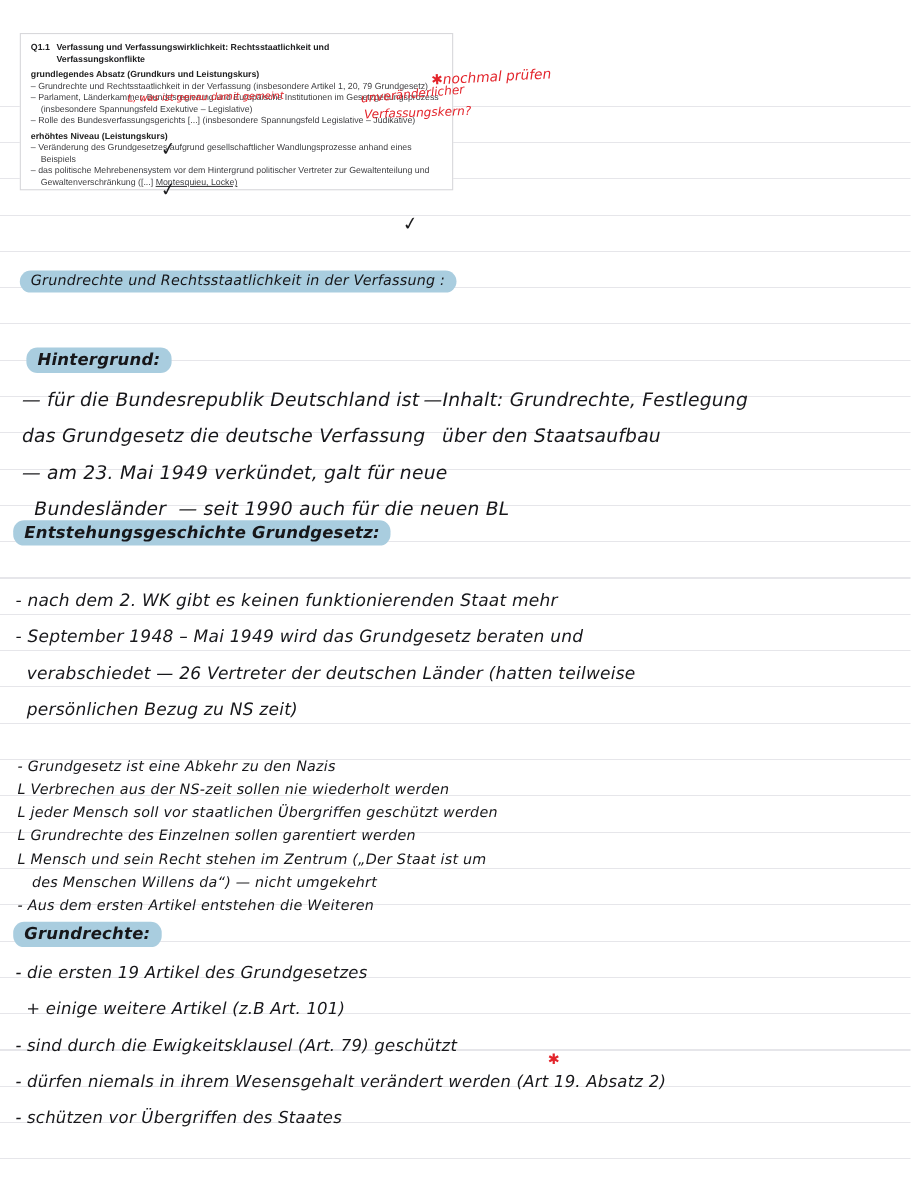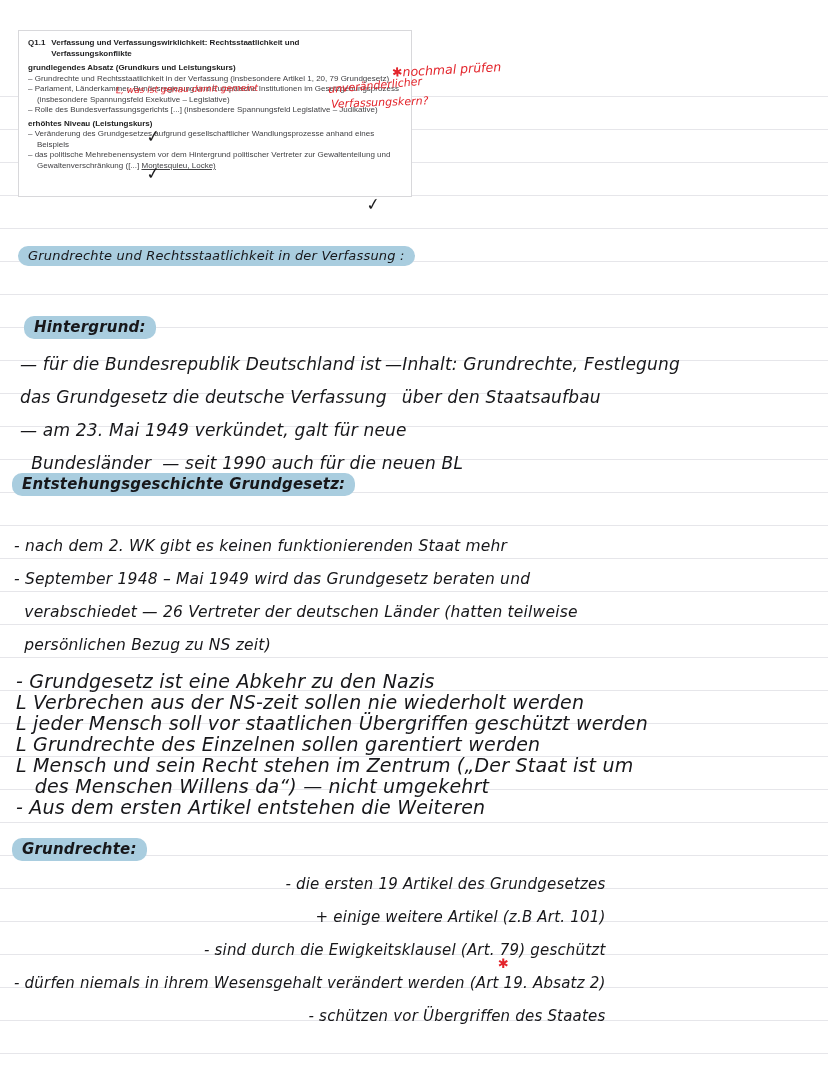--- a/index.html
+++ b/index.html
@@ -14,21 +14,21 @@
     position:absolute; left:0; right:0; top:64px; height:1006px;
     background-image:repeating-linear-gradient(
       to bottom, transparent 0, transparent 32px, #e6e6ea 32px, #e6e6ea 33px);
     pointer-events:none;
   }
 
   
   .excerpt {
     position:absolute; left:18px; top:30px; width:394px;
     background:#ffffff; border:1px solid #d8d8db;
-    padding:7px 9px 24px 9px;
+    padding:7px 9px 0 9px;
     font-family:"Liberation Sans", sans-serif;
     font-size:8px; line-height:1.32; color:#3a3a3c;
   }
   .ex-title { display:flex; gap:6px; font-weight:bold; color:#1d1d1f; margin-bottom:4px; }
   .ex-title-text { width:330px; }
   .ex-h { font-weight:bold; color:#222; margin-top:3px; }
   .ex-item { padding-left:9px; text-indent:-9px; color:#3f3f42; }
   .ul { text-decoration:underline; }
 
   
@@ -39,23 +39,23 @@
   }
   .main-heading { position:absolute; left:18px; top:246px; font-size:13px; }
   .sec-heading { position:absolute; font-size:15px; font-weight:bold; }
   .ln { white-space:pre; }
 
   .gg-block { position:absolute; left:20px; top:348px; width:792px; display:flex; font-size:17px; }
   .gg-left  { width:365px; line-height:33px; }
   .gg-right { flex:1; line-height:33px; }
 
   .ent-wide  { position:absolute; left:14px; top:530px; font-size:15.5px; line-height:33px; }
-  .ent-tight { position:absolute; left:16px; top:671px; font-size:19px; line-height:21px; }
+  .ent-tight { position:absolute; left:16px; top:687px; font-size:13px; line-height:21px; }
 
-  .gr-lines { position:absolute; left:14px; top:868px; font-size:15px; line-height:33px;text-align:right; }
+  .gr-lines { position:absolute; left:14px; top:868px; font-size:15px; line-height:33px; }
 
   
   .red { position:absolute; color:#e3242b; font-style:italic; white-space:nowrap; }
   .red-top    { left:392px; top:62px;  font-size:12.5px; transform:rotate(-3deg); }
   .red-inline { left:116px; top:84px;  font-size:9px;    transform:rotate(-1deg); }
   .red-m1     { left:328px; top:79px;  font-size:11px;   transform:rotate(-5deg); }
   .red-m2     { left:331px; top:96px;  font-size:11px;   transform:rotate(-2deg); }
   .red-star   { left:498px; top:956px; font-size:13px; font-weight:bold; }
 
   

